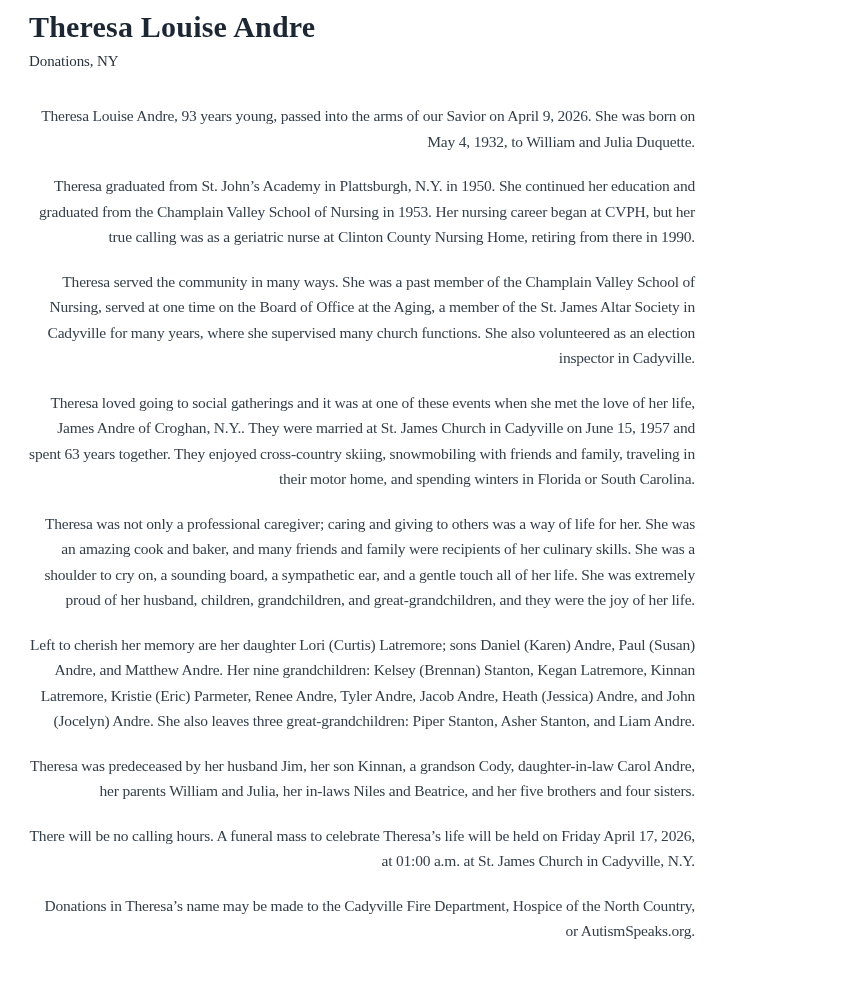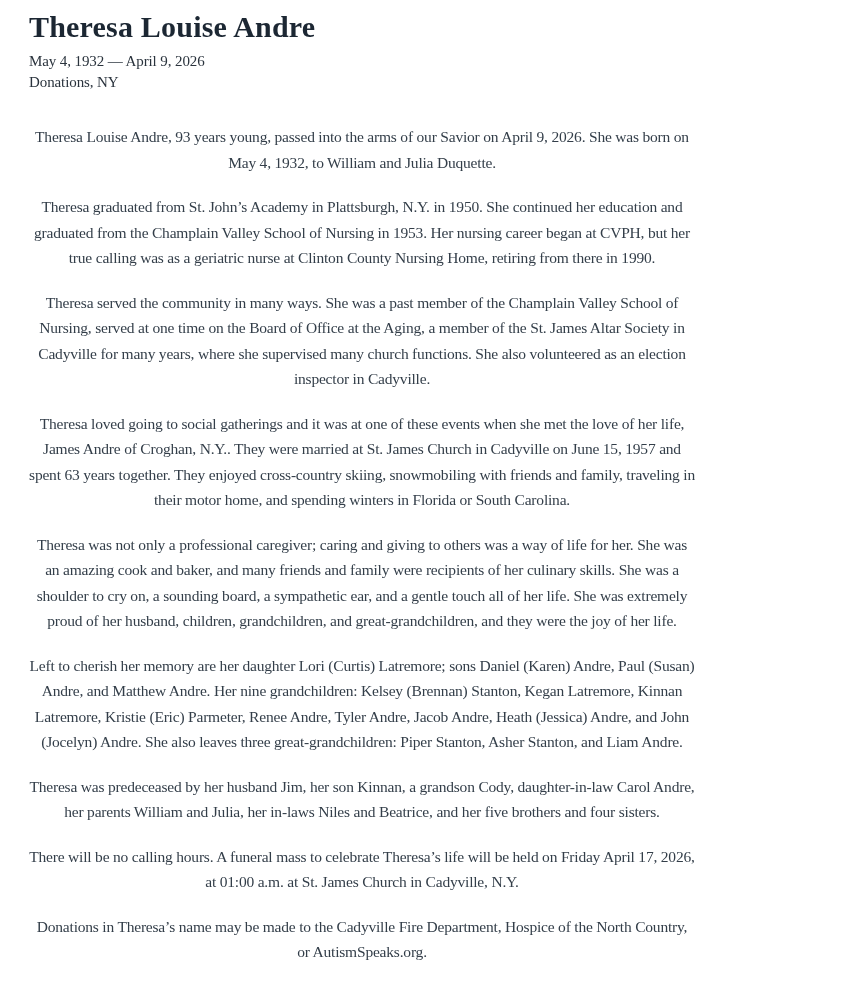--- a/index.html
+++ b/index.html
@@ -34,34 +34,33 @@
   .obit-body {
     margin-top: 31px;
     max-width: 806px;
   }
   .obit-body p {
     margin: 0 0 19px 0;
     font-size: 15.5px;
     line-height: 25.5px;
     letter-spacing: -0.2px;
     color: #333e49;
-    text-align: center;
+    text-align: right;
   }
   .obit-body p:last-child {
     margin-bottom: 0;
     margin-top: 8px;
   }
 </style>
 </head>
 <body>
 
 <main class="page">
   <header class="obit-header">
     <h1>Theresa Louise Andre</h1>
-    <div class="meta-line">May 4, 1932 — April 9, 2026</div>
     <div class="meta-line">Donations, NY</div>
   </header>
 
   <section class="obit-body">
     <p>Theresa Louise Andre, 93 years young, passed into the arms of our Savior on April 9, 2026. She was born on May 4, 1932, to William and Julia Duquette.</p>
     <p>Theresa graduated from St. John’s Academy in Plattsburgh, N.Y. in 1950. She continued her education and graduated from the Champlain Valley School of Nursing in 1953. Her nursing career began at CVPH, but her true calling was as a geriatric nurse at Clinton County Nursing Home, retiring from there in 1990.</p>
     <p>Theresa served the community in many ways. She was a past member of the Champlain Valley School of Nursing, served at one time on the Board of Office at the Aging, a member of the St. James Altar Society in Cadyville for many years, where she supervised many church functions. She also volunteered as an election inspector in Cadyville.</p>
     <p>Theresa loved going to social gatherings and it was at one of these events when she met the love of her life, James Andre of Croghan, N.Y.. They were married at St. James Church in Cadyville on June 15, 1957 and spent 63 years together. They enjoyed cross-country skiing, snowmobiling with friends and family, traveling in their motor home, and spending winters in Florida or South Carolina.</p>
     <p>Theresa was not only a professional caregiver; caring and giving to others was a way of life for her. She was an amazing cook and baker, and many friends and family were recipients of her culinary skills. She was a shoulder to cry on, a sounding board, a sympathetic ear, and a gentle touch all of her life. She was extremely proud of her husband, children, grandchildren, and great-grandchildren, and they were the joy of her life.</p>
     <p>Left to cherish her memory are her daughter Lori (Curtis) Latremore; sons Daniel (Karen) Andre, Paul (Susan) Andre, and Matthew Andre. Her nine grandchildren: Kelsey (Brennan) Stanton, Kegan Latremore, Kinnan Latremore, Kristie (Eric) Parmeter, Renee Andre, Tyler Andre, Jacob Andre, Heath (Jessica) Andre, and John (Jocelyn) Andre. She also leaves three great-grandchildren: Piper Stanton, Asher Stanton, and Liam Andre.</p>

